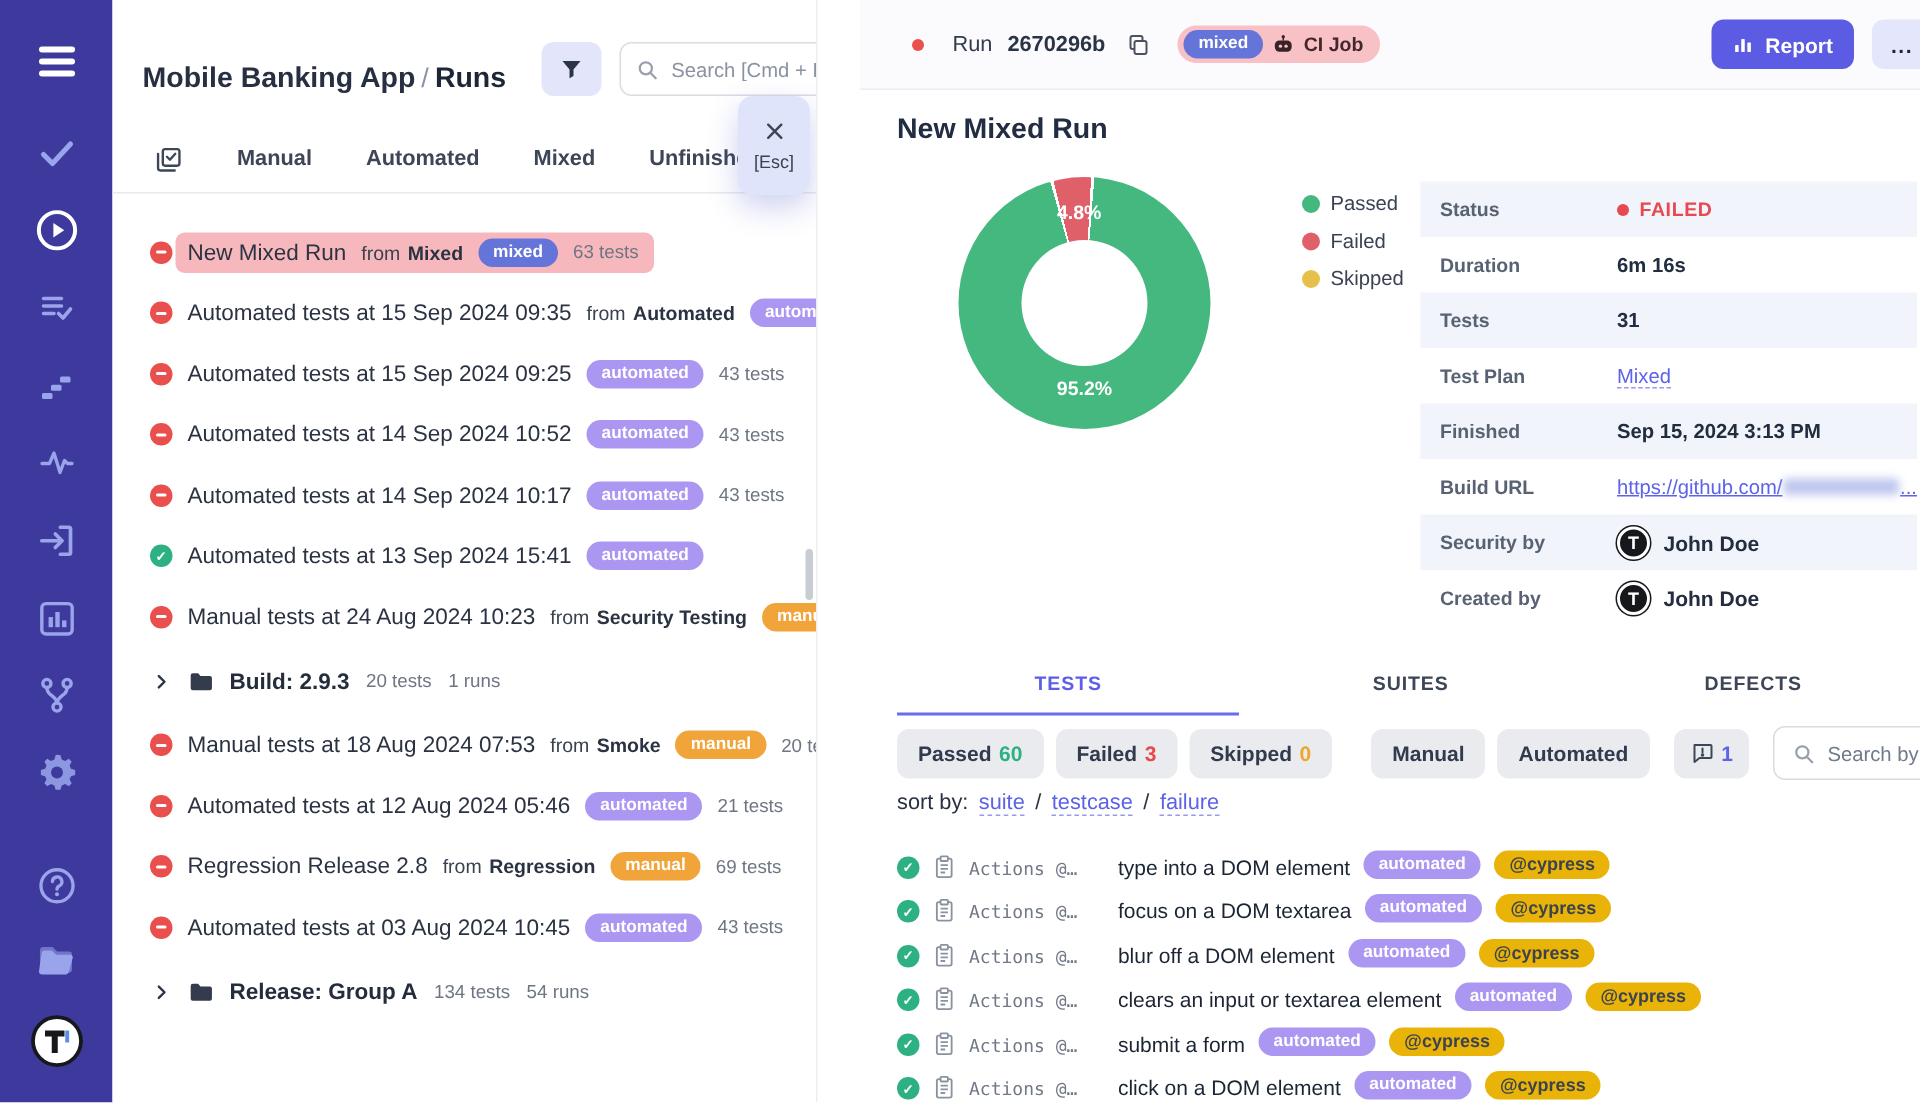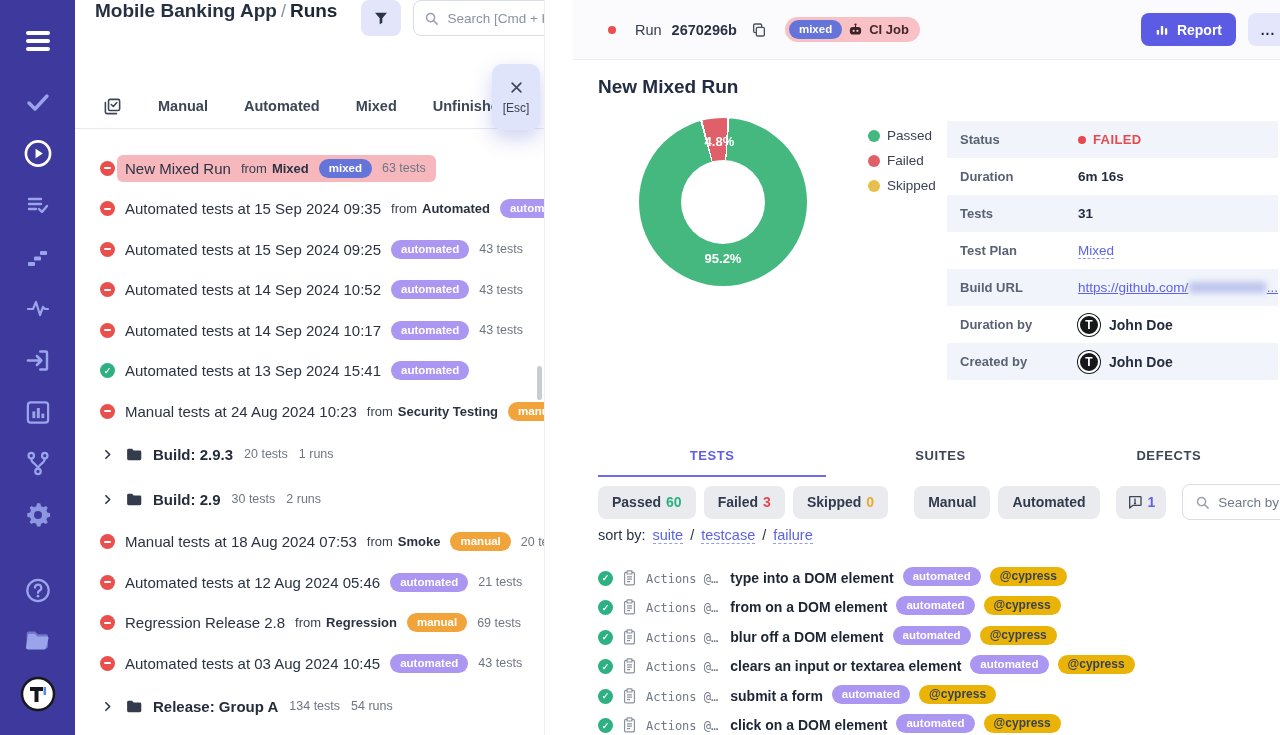--- a/index.html
+++ b/index.html
@@ -6,21 +6,21 @@
   html,body{width:1280px;height:735px;overflow:hidden}
   body{font-family:"Liberation Sans",sans-serif;background:#fff;position:relative;color:#232d40}
   svg{display:block}
 
   
   .sidebar{position:absolute;left:0;top:0;width:75px;height:735px;background:#3e3a9d}
   .sb-ic{position:absolute;left:50%;transform:translateX(-50%);cursor:pointer}
 
   
   .left-panel{position:absolute;left:75px;top:0;width:470px;height:735px;background:#fff;border-right:1px solid #eceef2;overflow:hidden}
-  .lp-header{position:absolute;left:0;top:0;width:100%;height:64px;display:flex;align-items:flex-start;padding:0 0 0 20px;gap:12px}
+  .lp-header{position:absolute;left:0;top:0;width:100%;height:64px;display:flex;align-items:flex-end;padding:0 0 0 20px;gap:12px}
   .lp-title{font-size:19px;font-weight:700;color:#273042;white-space:nowrap}
   .lp-sep{color:#8a93a3;font-weight:400;font-size:18px;padding:0 4px}
   .lp-page{font-size:19px;font-weight:700;color:#1d2636}
   .btn-funnel{margin-left:12px;width:40px;height:36px;background:#e3e6fb;border:none;border-radius:8px;display:flex;align-items:center;justify-content:center;cursor:pointer;flex:0 0 auto}
   .lp-search{display:flex;align-items:center;gap:8px;border:1px solid #d9dce3;border-radius:8px;height:36px;padding:0 10px;width:150px;background:#fff}
   .lp-search input{border:none;outline:none;font-size:13.5px;color:#333;width:100px;font-family:inherit;background:transparent}
   .lp-search input::placeholder{color:#8a93a3}
   .lp-tabs{position:absolute;left:0;top:84px;width:100%;height:45px;display:flex;align-items:center;gap:36px;padding-left:28px;border-bottom:1px solid #e7e9ee}
   .lp-tab{font-size:14.5px;font-weight:700;color:#3d4656;cursor:pointer;white-space:nowrap}
   .esc-btn{position:absolute;left:417px;top:64px;width:48px;height:66px;background:#e0e4fb;border-radius:10px;box-shadow:0 8px 20px rgba(80,90,200,.28);display:flex;flex-direction:column;align-items:center;justify-content:center;gap:6px;cursor:pointer;z-index:3}
@@ -97,21 +97,21 @@
   .search-title{display:flex;align-items:center;gap:8px;border:1px solid #d9dce3;border-radius:8px;height:36px;padding:0 12px;width:170px;flex:0 0 auto;margin-left:8px;background:#fff}
   .search-title input{border:none;outline:none;font-size:13.5px;width:120px;font-family:inherit;background:transparent}
   .search-title input::placeholder{color:#707a8a}
 
   .sort-row{position:absolute;left:25px;top:527px;font-size:14.5px;color:#2a3242;display:flex;gap:7px;align-items:baseline;font-weight:500}
   .sort-row a{color:#5d63e6;text-decoration:none;border-bottom:1px dashed rgba(93,99,230,.65)}
 
   .test-list{position:absolute;left:25px;top:556px;width:710px}
   .test-row{display:flex;align-items:flex-end;height:29.5px;gap:9px;white-space:nowrap;cursor:pointer}
   .t-mono{font-family:"DejaVu Sans Mono",monospace;font-size:12px;color:#717886}
-  .t-title{font-size:14px;font-weight:700;color:#1c2534;margin-left:3px}
+  .t-title{font-size:14px;font-weight:400;color:#1c2534;margin-left:18px}
   .badge.tag{background:#eab308;color:#3b434f;font-weight:600;font-size:12px}
   .rp-scrollthumb{position:absolute;right:3px;top:545px;width:6px;height:105px;background:#bac4f6;border-radius:3px}
 </style>
 </head>
 <body>
 
 <nav class="sidebar">
   <span class="sb-ic" style="top:28px">
       <svg width="30" height="26" viewBox="0 0 30 26">
         <g fill="#fff">
@@ -331,35 +331,20 @@
           </svg>
         </span>
     <span>
           <svg width="17" height="15" viewBox="0 0 24 20" fill="#333b4d">
             <path d="M3 4a2 2 0 0 1 2-2h5l2.2 2.5H21a2 2 0 0 1 2 2V16a2 2 0 0 1-2 2H5a2 2 0 0 1-2-2z"></path>
           </svg>
         </span>
     <span class="folder-name">Build: 2.9.3</span>
     <span class="cnt">20 tests</span>
     <span class="cnt">1 runs</span>
-  </div>
-      <div class="folder-row">
-    <span>
-          <svg width="13" height="13" viewBox="0 0 24 24" fill="none" stroke="#2c3547" stroke-width="3" stroke-linecap="round" stroke-linejoin="round">
-            <path d="M9 5l7 7-7 7"></path>
-          </svg>
-        </span>
-    <span>
-          <svg width="17" height="15" viewBox="0 0 24 20" fill="#333b4d">
-            <path d="M3 4a2 2 0 0 1 2-2h5l2.2 2.5H21a2 2 0 0 1 2 2V16a2 2 0 0 1-2 2H5a2 2 0 0 1-2-2z"></path>
-          </svg>
-        </span>
-    <span class="folder-name">Build: 2.9</span>
-    <span class="cnt">30 tests</span>
-    <span class="cnt">2 runs</span>
   </div>
       <div class="run-row">
     <span class="si failed"></span>
     <span class="run-main">
       <span class="run-title">Manual tests at 18 Aug 2024 07:53</span>
       <span class="from-wrap">
             <span>from</span>
             <span class="from-name">Smoke</span>
           </span>
       <span class="badge manual">manual</span>
@@ -501,31 +486,36 @@
     <span class="dv-text">31</span>
 
   </div>
       <div class="detail-row">
     <span class="d-label">Test Plan</span>
 
     <a href="#" class="dv-link">Mixed</a>
 
   </div>
       <div class="detail-row">
+    <span class="d-label">Finished</span>
+    <span class="dv-text">Sep 15, 2024 3:13 PM</span>
+
+  </div>
+      <div class="detail-row">
     <span class="d-label">Build URL</span>
 
     <a href="#" class="dv-url">
           <span>https://github.com/</span>
           <span class="blurbar"></span>
           <span>...</span>
         </a>
 
   </div>
       <div class="detail-row">
-    <span class="d-label">Duration by</span>
+    <span class="d-label">Security by</span>
 
     <span class="dv-user">
           <span class="avatar">T</span>
           <b>John Doe</b>
         </span>
   </div>
       <div class="detail-row">
     <span class="d-label">Created by</span>
 
     <span class="dv-user">
@@ -606,21 +596,21 @@
       <div class="test-row">
     <span class="si passed" style="width:15px;height:15px"></span>
     <span>
           <svg width="15" height="16" viewBox="0 0 24 26" fill="none" stroke="#8b929f" stroke-width="2">
             <rect x="4" y="4" width="16" height="20" rx="2"></rect>
             <rect x="8" y="1.5" width="8" height="5" rx="1" fill="#fff"></rect>
             <path d="M8 11h8M8 15h8M8 19h5"></path>
           </svg>
         </span>
     <span class="t-mono"><span>Actions</span> <span>@…</span></span>
-    <span class="t-title">from on a DOM element</span>
+    <span class="t-title">focus on a DOM textarea</span>
     <span class="badge automated">automated</span>
     <span class="badge tag">@cypress</span>
   </div>
       <div class="test-row">
     <span class="si passed" style="width:15px;height:15px"></span>
     <span>
           <svg width="15" height="16" viewBox="0 0 24 26" fill="none" stroke="#8b929f" stroke-width="2">
             <rect x="4" y="4" width="16" height="20" rx="2"></rect>
             <rect x="8" y="1.5" width="8" height="5" rx="1" fill="#fff"></rect>
             <path d="M8 11h8M8 15h8M8 19h5"></path>

